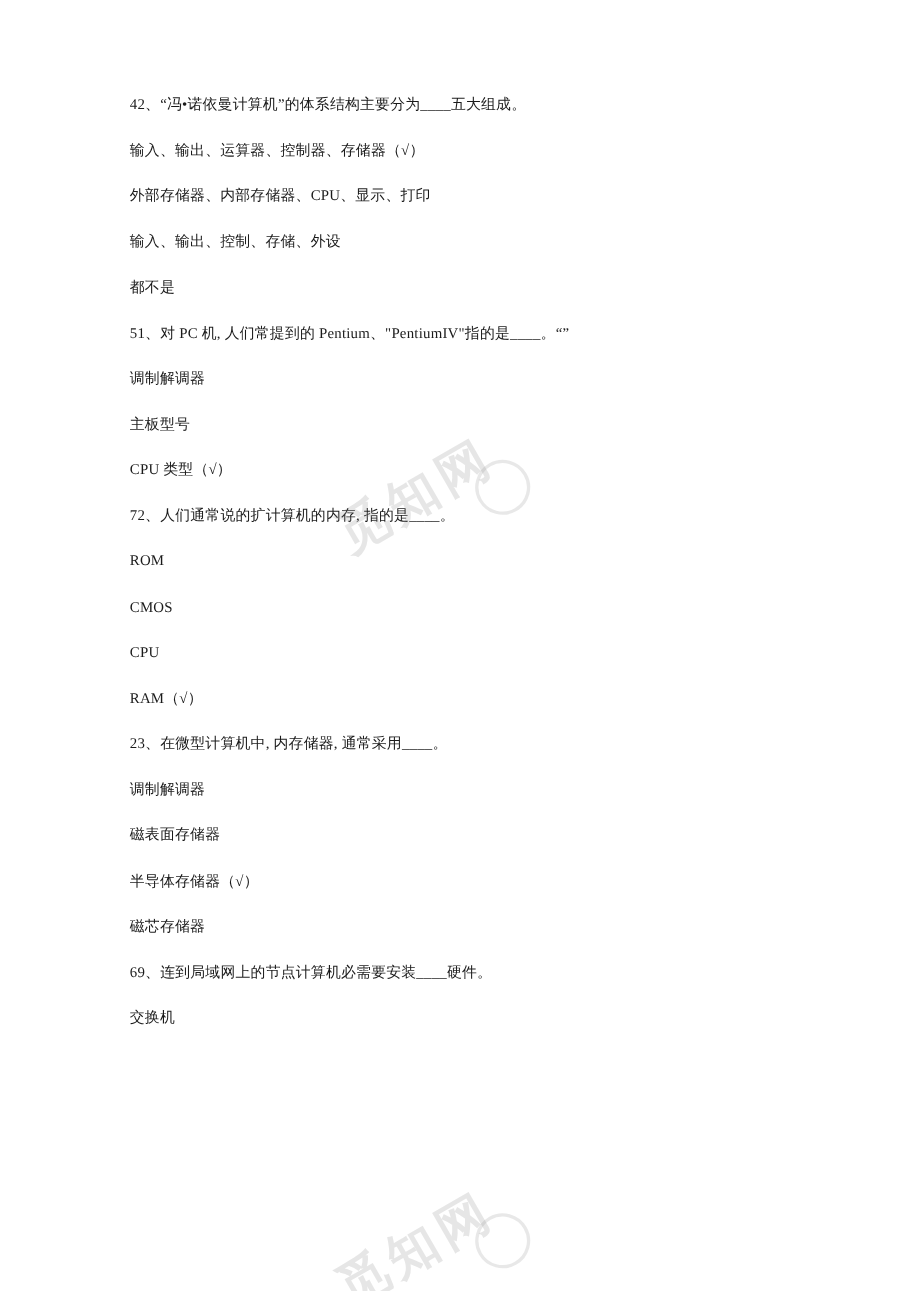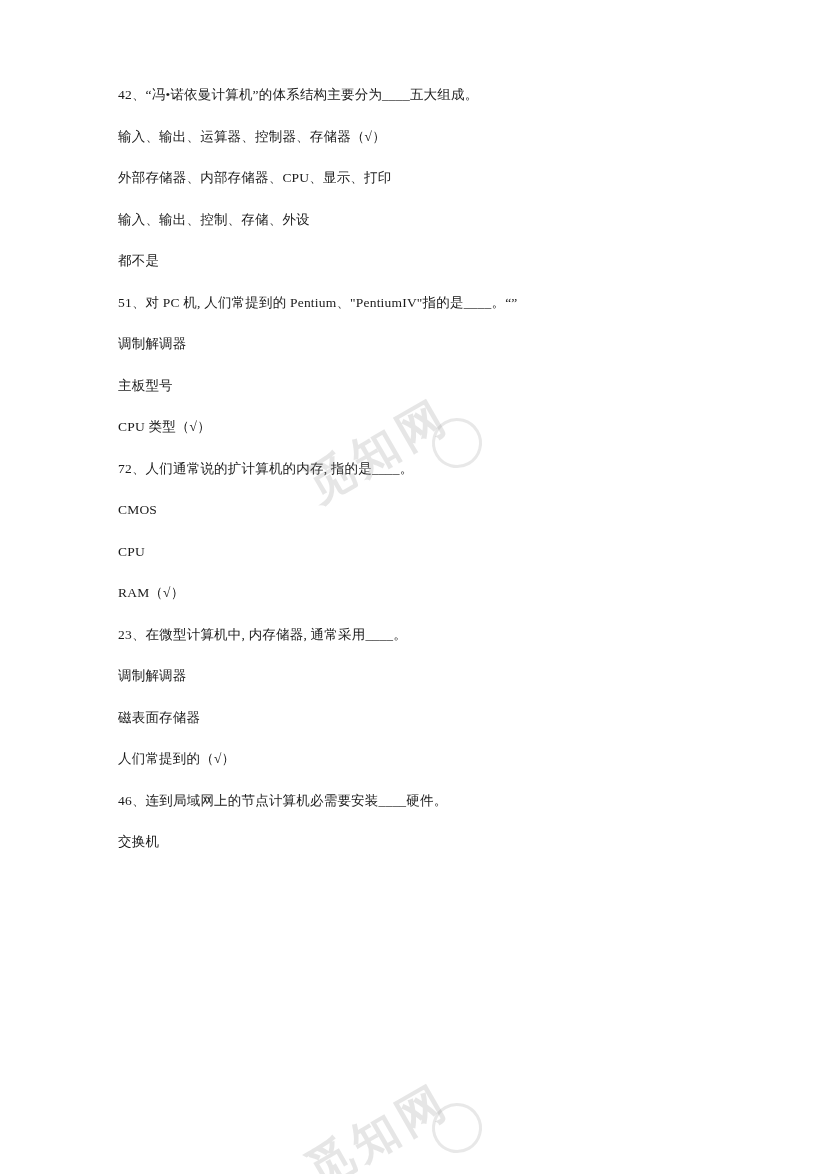--- a/index.html
+++ b/index.html
@@ -100,30 +100,32 @@
     <div class="line opt">外部存储器、内部存储器、CPU、显示、打印</div>
     <div class="line opt">输入、输出、控制、存储、外设</div>
     <div class="line opt">都不是</div>
 
     <div class="line q">51、对 PC 机, 人们常提到的 Pentium、"PentiumIV"指的是____。“”</div>
     <div class="line opt">调制解调器</div>
     <div class="line opt">主板型号</div>
     <div class="line opt">CPU 类型（√）</div>
 
     <div class="line q">72、人们通常说的扩计算机的内存, 指的是____。</div>
+    <div class="line opt">ROM</div>
     <div class="line opt">CMOS</div>
     <div class="line opt">CPU</div>
     <div class="line opt">RAM（√）</div>
 
     <div class="line q">23、在微型计算机中, 内存储器, 通常采用____。</div>
     <div class="line opt">调制解调器</div>
     <div class="line opt">磁表面存储器</div>
-    <div class="line opt">人们常提到的（√）</div>
+    <div class="line opt">半导体存储器（√）</div>
+    <div class="line opt">磁芯存储器</div>
 
-    <div class="line q">46、连到局域网上的节点计算机必需要安装____硬件。</div>
+    <div class="line q">69、连到局域网上的节点计算机必需要安装____硬件。</div>
     <div class="line opt">交换机</div>
   </div>
 
   <div class="watermark wm-1">觅知网</div>
   <div class="wm-ring wm-ring-1"></div>
 
   <div class="watermark wm-2">觅知网</div>
   <div class="wm-ring wm-ring-2"></div>
 
 </div>

